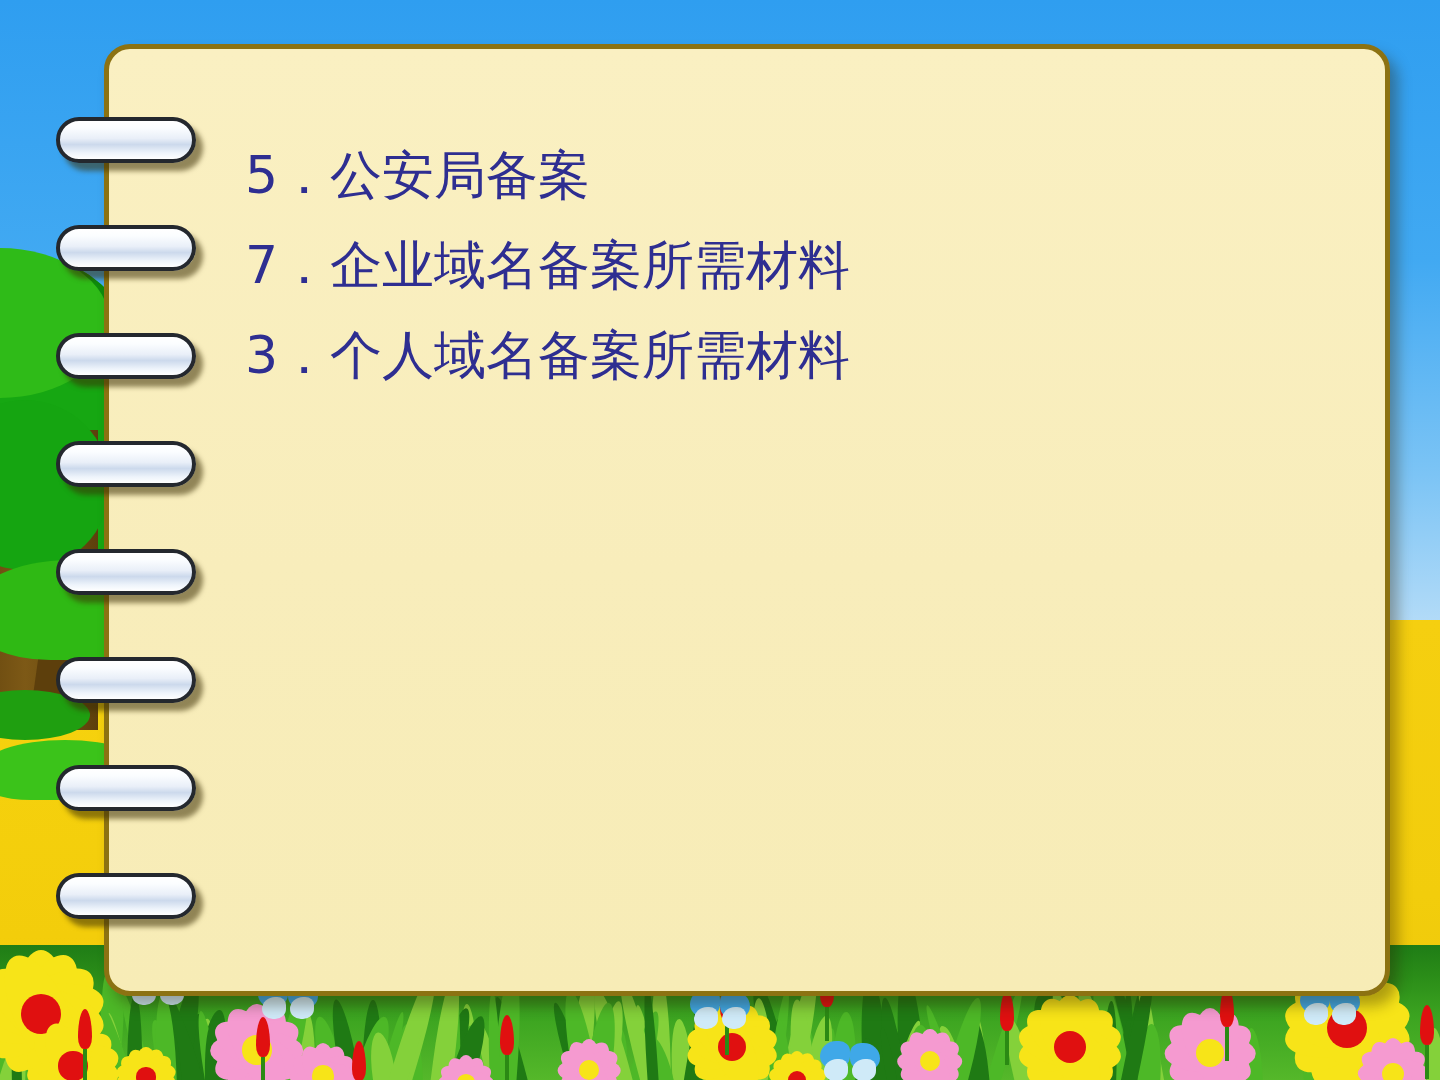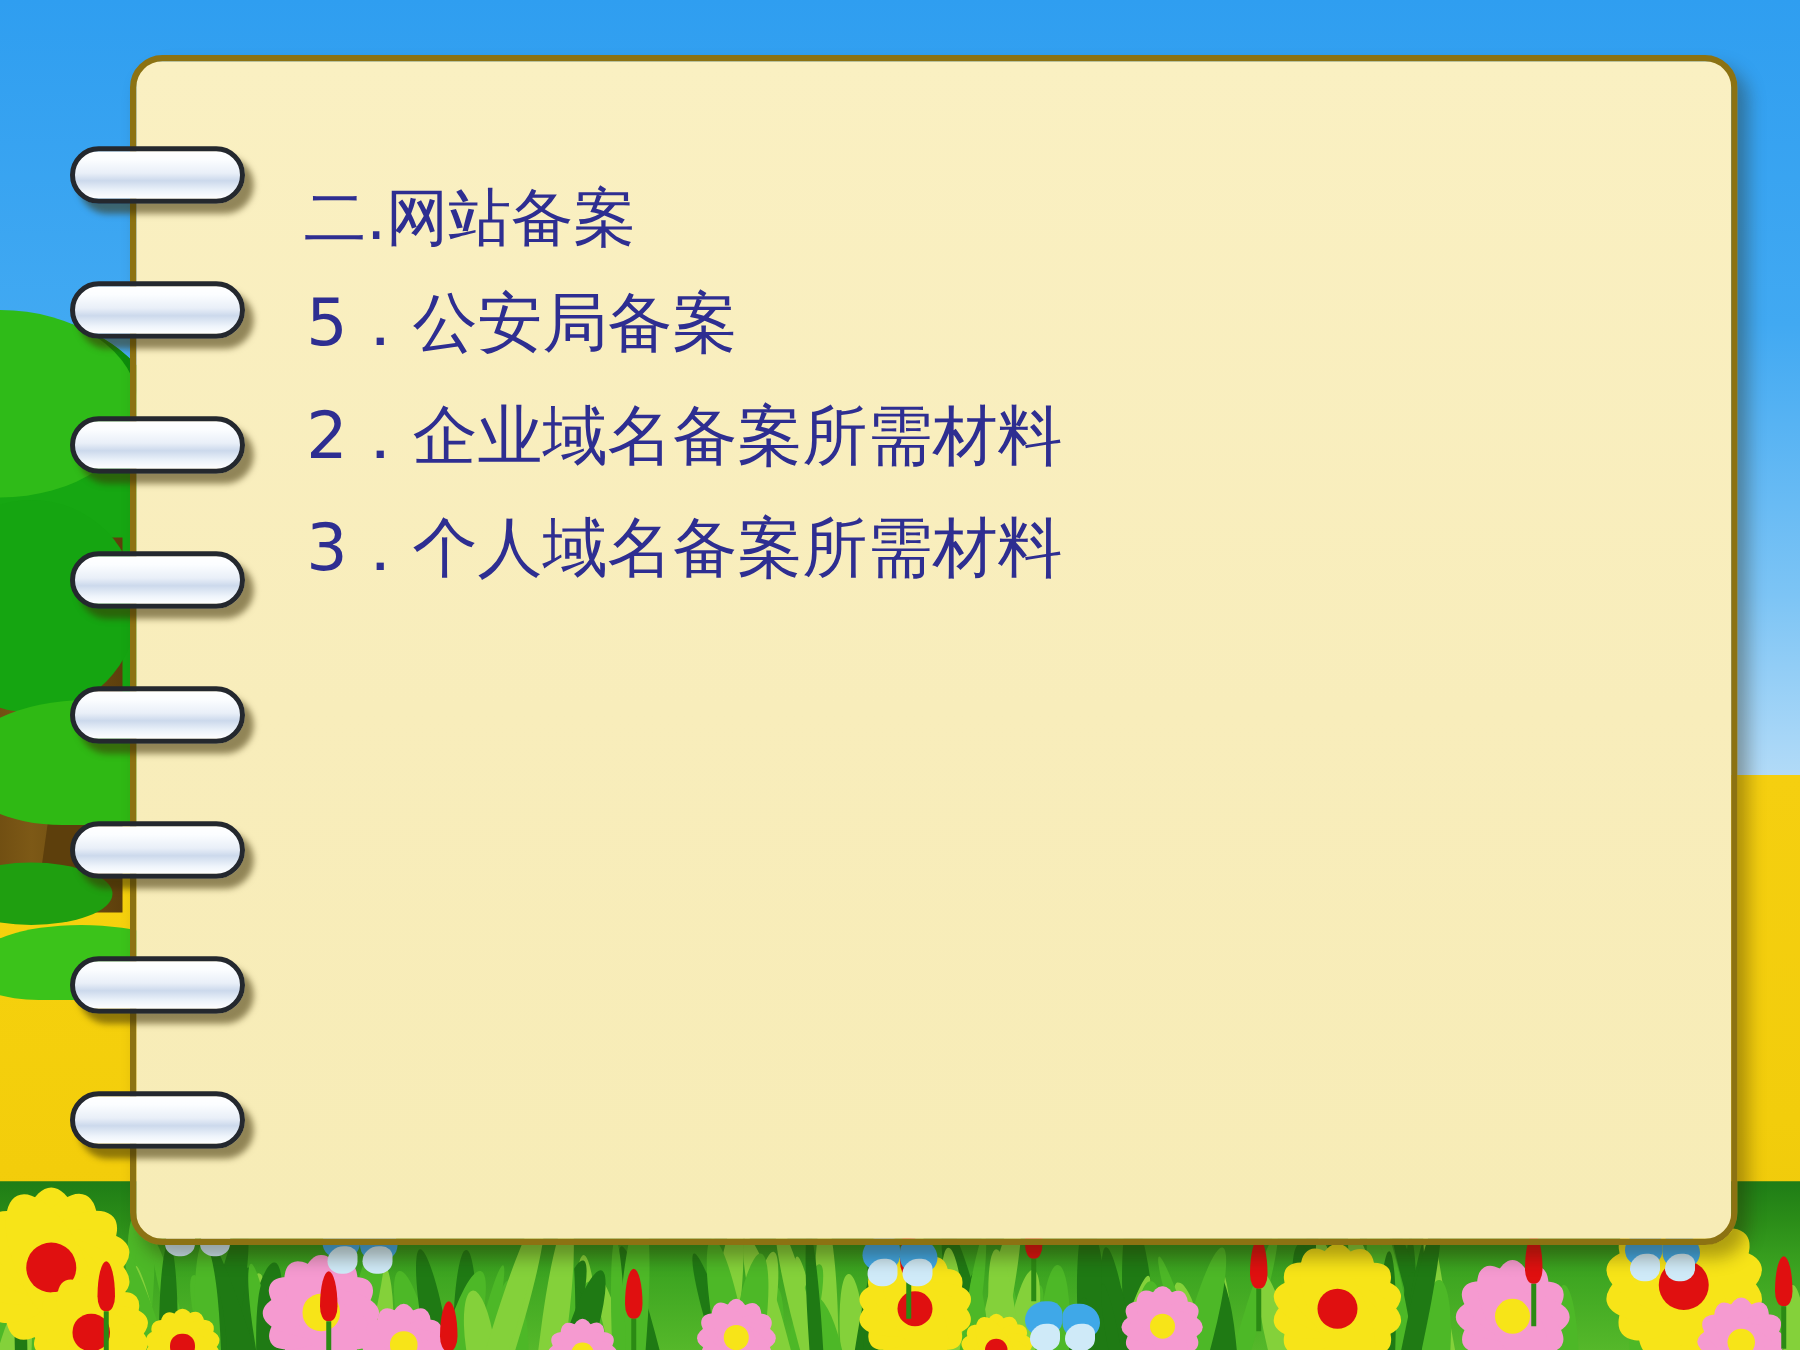--- a/index.html
+++ b/index.html
@@ -543,23 +543,22 @@
         <div class="w" style="right:0;top:2px;background:#3fa8e8;border-radius:40% 60% 50% 50%"></div>
         <div class="w" style="left:4px;top:18px;background:#cfeaf8;width:24px;height:22px"></div>
         <div class="w" style="right:4px;top:18px;background:#cfeaf8;width:24px;height:22px"></div>
       </div>
     </div>
 
   <div class="pad">
     <div class="pad-inner">
 
       <div class="pad-body">
-        <div class="line lead">二.网站备案</div>
         <div class="line item">5．公安局备案</div>
-        <div class="line item">2．企业域名备案所需材料</div>
+        <div class="line item">7．企业域名备案所需材料</div>
         <div class="line item">3．个人域名备案所需材料</div>
       </div>
     </div>
   </div>
 
   <div id="rings">
       <div class="ring" style="top: 117px;"></div>
       <div class="ring" style="top: 225px;"></div>
       <div class="ring" style="top: 333px;"></div>
       <div class="ring" style="top: 441px;"></div>

